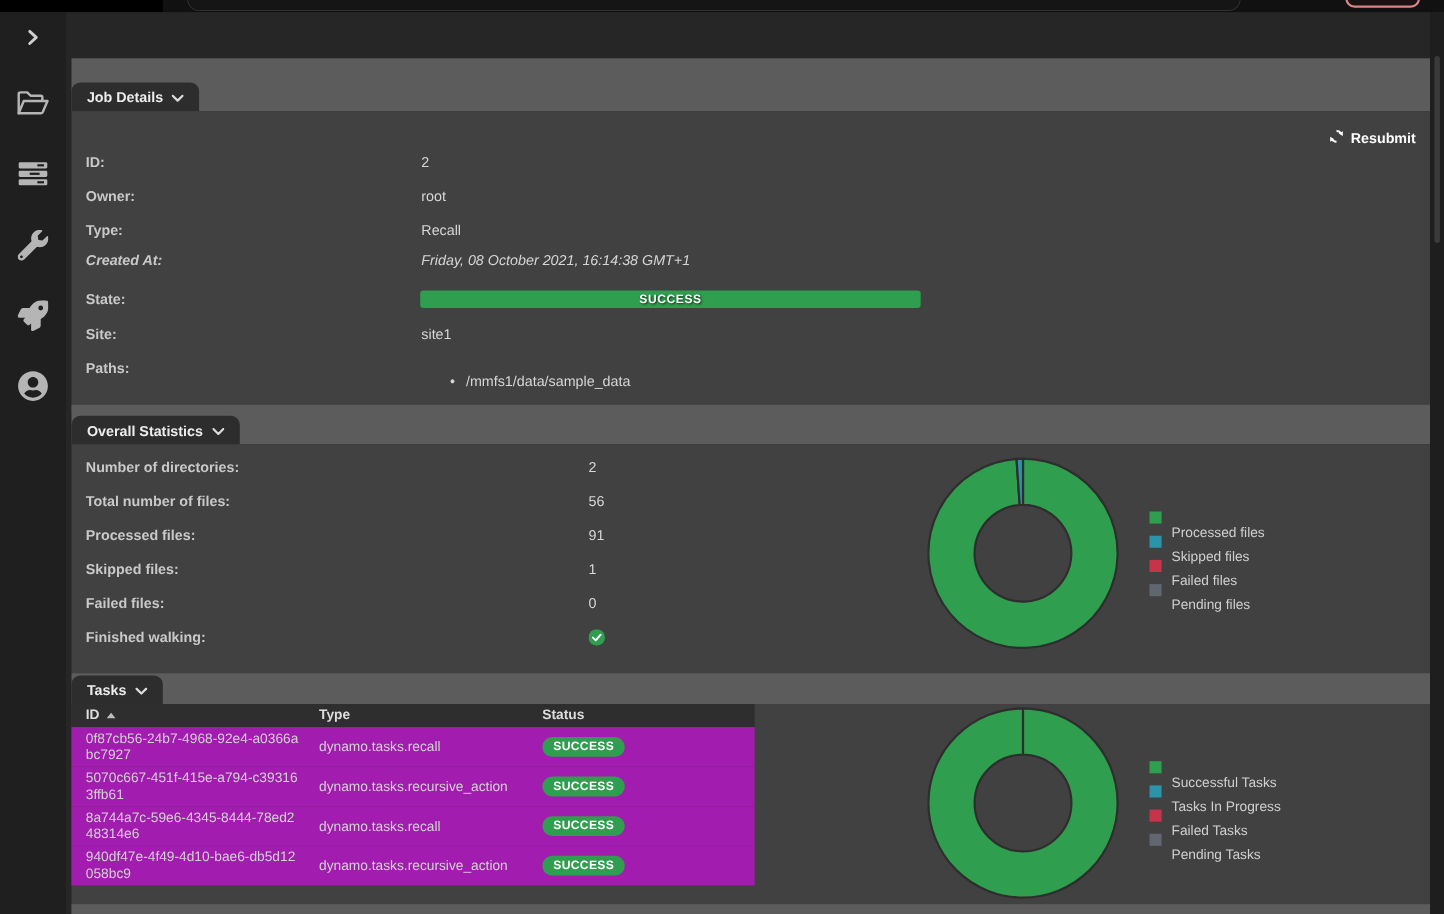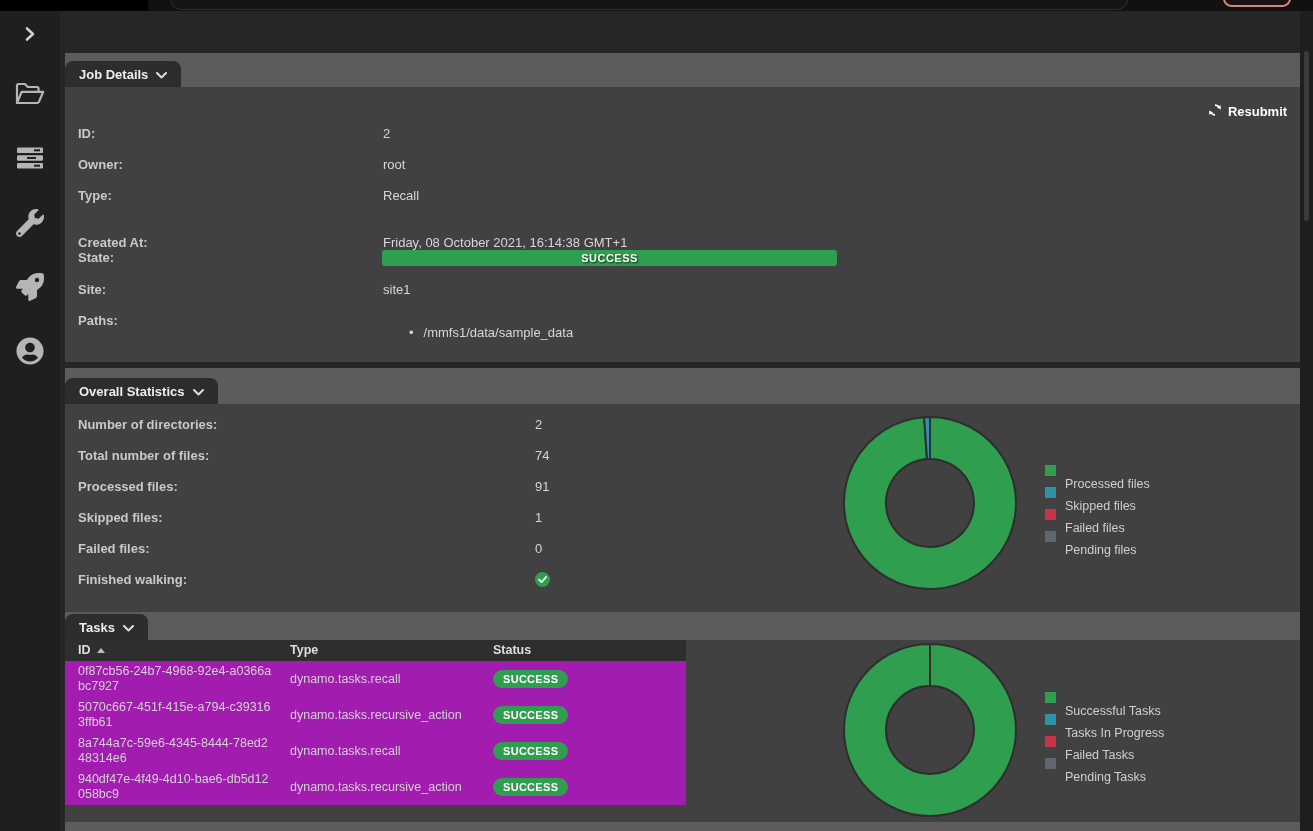--- a/index.html
+++ b/index.html
@@ -116,21 +116,21 @@
     <div class="side-ic" style="left:16px;top:326px;">
       <span>
         <svg width="28" height="28" viewBox="0 0 496 512">
             <path fill="#b5b5b5" d="M248 8C111 8 0 119 0 256s111 248 248 248 248-111 248-248S385 8 248 8zm0 96c48.6 0 88 39.4 88 88s-39.4 88-88 88-88-39.4-88-88 39.4-88 88-88zm0 344c-58.7 0-111.3-26.6-146.5-68.2 18.8-35.4 55.6-59.8 98.5-59.8 2.4 0 4.8.4 7.1 1.1 13 4.2 26.6 6.9 40.9 6.9 14.3 0 28-2.7 40.9-6.9 2.3-.7 4.7-1.1 7.1-1.1 42.9 0 79.7 24.4 98.5 59.8C359.3 421.4 306.7 448 248 448z"></path>
           </svg>
       </span>
     </div>
   </div>
 
   <div class="section" style="top:53px;">
-    <div class="strip" style="height:34px;">
+    <div class="strip" style="height:48px;">
       <div class="tab">
         <span>Job Details</span>
         <span>
           <svg width="11" height="7" viewBox="0 0 11 7">
               <path d="M1 1 L5.5 5.5 L10 1" fill="none" stroke="#dcdcdc" stroke-width="2" stroke-linecap="round" stroke-linejoin="round"></path>
             </svg>
         </span>
       </div>
     </div>
     <div class="sec-body" style="height:275px;" id="jd-body">
@@ -140,21 +140,21 @@
             <span class="f-value">2</span>
           </div>
           <div class="f-row" style="top: 70px; text-align: right;">
             <span class="f-label">Owner:</span>
             <span class="f-value">root</span>
           </div>
           <div class="f-row" style="top: 101px;">
             <span class="f-label">Type:</span>
             <span class="f-value">Recall</span>
           </div>
-          <div class="f-row" style="top: 148px;">
+          <div class="f-row" style="top: 128px; font-style: italic;">
             <span class="f-label">Created At:</span>
             <span class="f-value">Friday, 08 October 2021, 16:14:38 GMT+1</span>
           </div>
           <div class="f-row" style="top: 163px;">
             <span class="f-label">State:</span>
             <span class="state-bar" style="background: rgb(47, 158, 78);">SUCCESS</span>
           </div>
           <div class="f-row" style="top: 195px;">
             <span class="f-label">Site:</span>
             <span class="f-value">site1</span>
@@ -190,21 +190,21 @@
       </div>
     </div>
     <div class="sec-body" style="height:208px;">
       <div id="os-stats">
           <div class="f-row" style="top: 13px;">
             <span class="f-label">Number of directories:</span>
             <span class="f-value" style="left: 457px;">2</span>
           </div>
           <div class="f-row" style="top: 44px;">
             <span class="f-label">Total number of files:</span>
-            <span class="f-value" style="left: 457px;">74</span>
+            <span class="f-value" style="left: 457px;">56</span>
           </div>
           <div class="f-row" style="top: 75px; padding-left: 44px;">
             <span class="f-label">Processed files:</span>
             <span class="f-value" style="left: 457px;">91</span>
           </div>
           <div class="f-row" style="top: 106px;">
             <span class="f-label">Skipped files:</span>
             <span class="f-value" style="left: 457px;">1</span>
           </div>
           <div class="f-row" style="top: 137px;">

